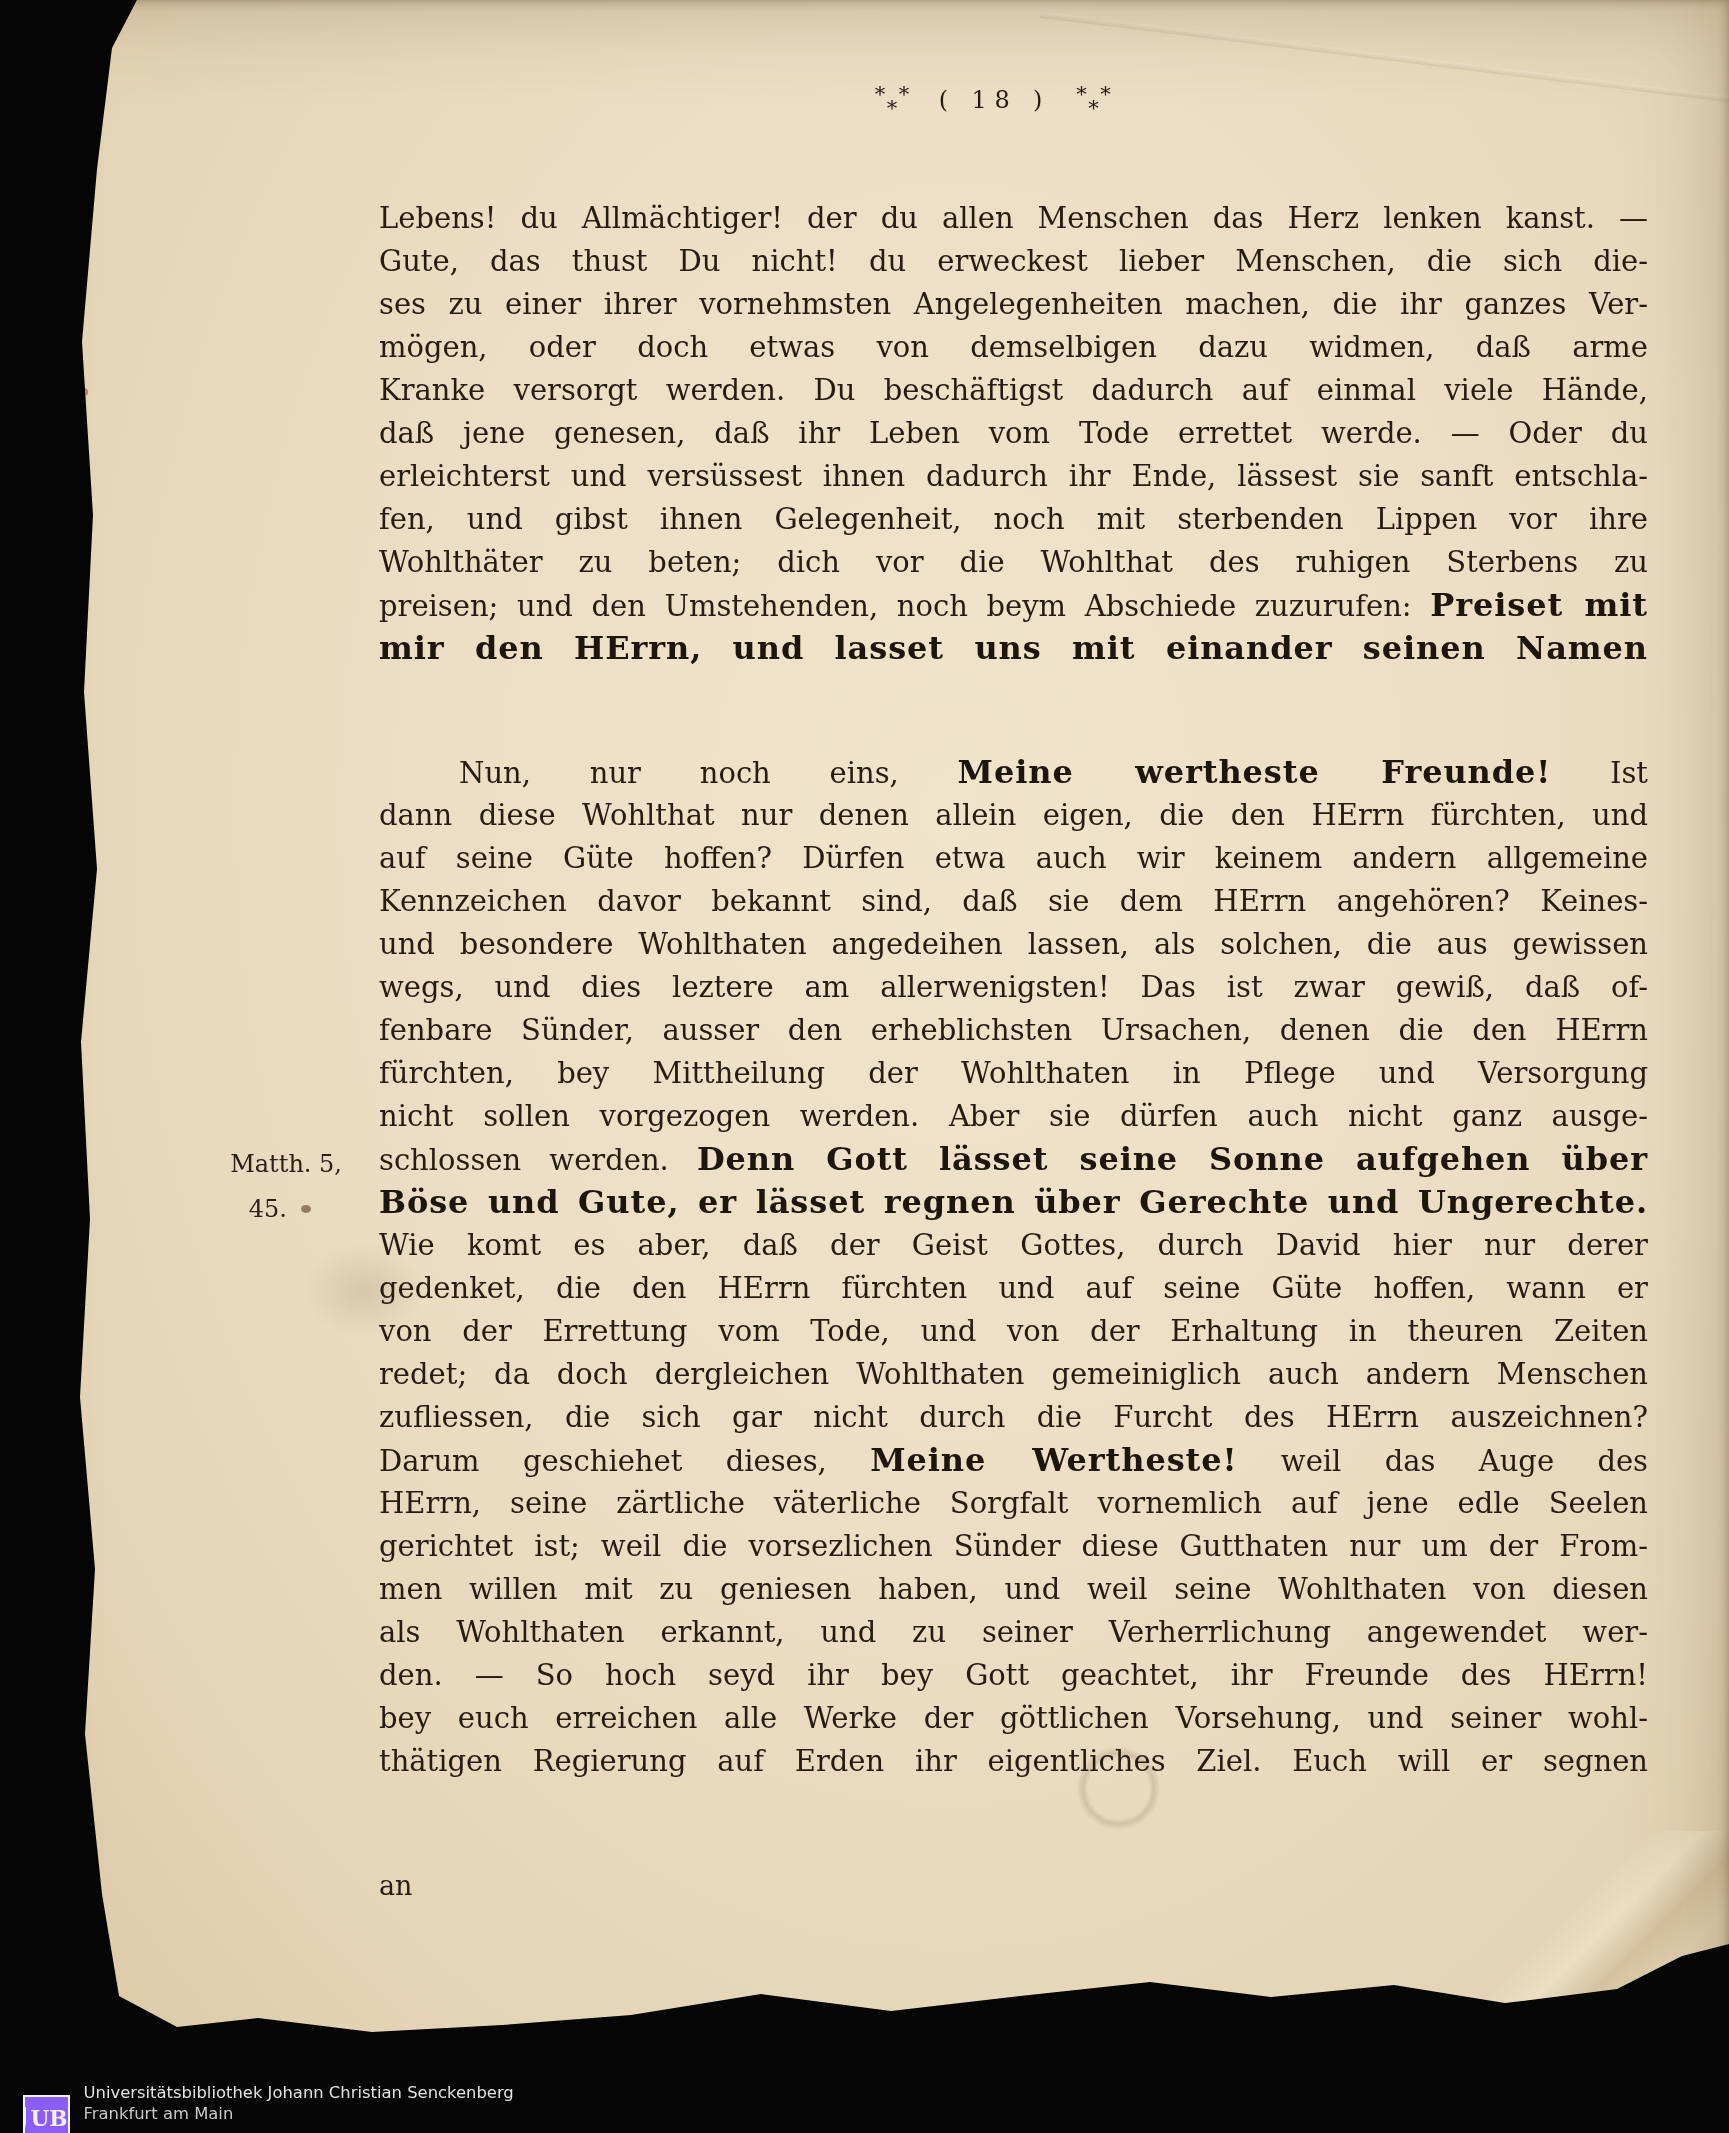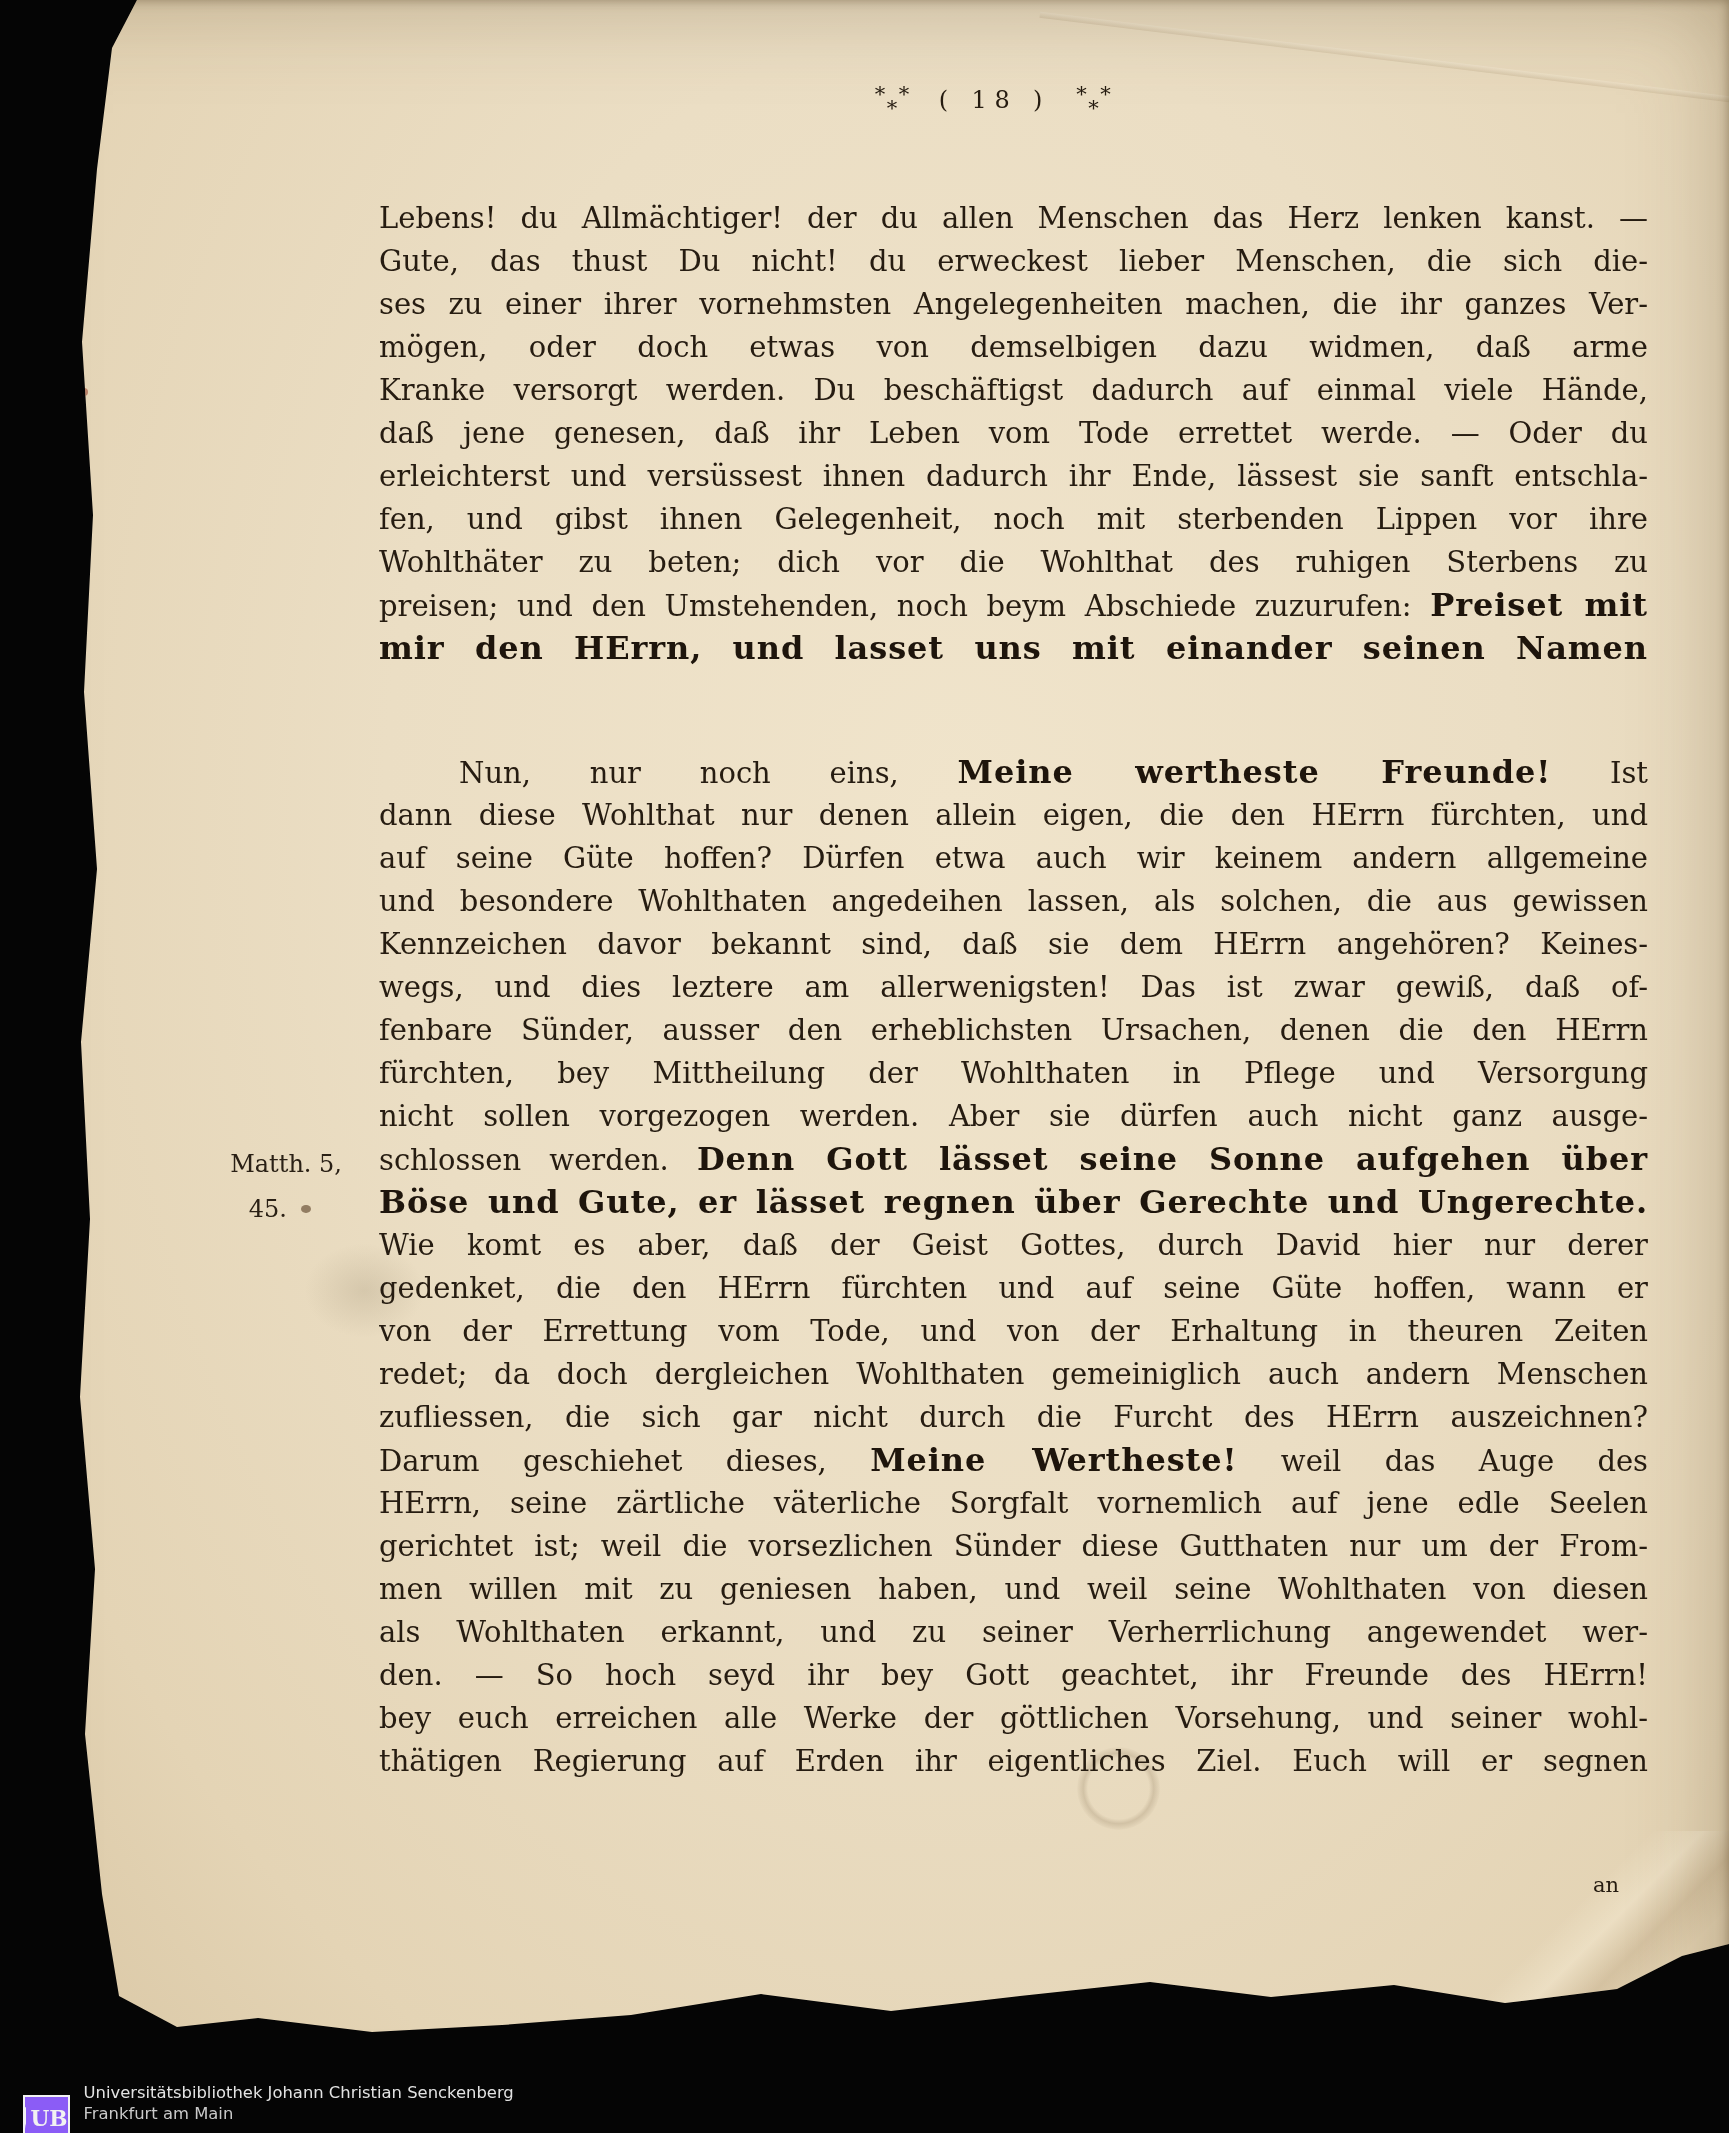--- a/index.html
+++ b/index.html
@@ -34,21 +34,21 @@
   .asterism{display:flex;flex-direction:column;align-items:center;font-size:21px;line-height:14.7px;
     letter-spacing:3.5px;margin-top:3.5px;}
   .pagenum{font-size:24px;letter-spacing:7.8px;margin:0 26px;}
   .page-text{position:absolute;left:365px;top:197px;width:1269px;color:#261c11;
     font-size:29px;line-height:43px;margin-left:14px;}
   .para{margin:0 0 81px 0;}
   .para:last-of-type{margin-bottom:0;}
   .tline{text-align:justify;text-align-last:justify;height:43px;overflow:hidden;}
   .tline .b{font-weight:bold;font-size:32px;letter-spacing:0.9px;color:#1e150c;}
   .first-indent{text-indent:80px;}
-  .catchword-line{height:43px;text-align:right;padding-right:29px;font-size:21px;color:#261c11;}
+  .catchword-line{height:43px;text-align:left;padding-right:29px;font-size:27px;color:#261c11;}
   .margin-note{position:absolute;left:216px;top:1142px;width:126px;color:#2a2015;
     font-size:24px;line-height:45px;}
   .margin-note .mn1{text-align:right;}
   .margin-note .mn2{text-align:center;padding-right:22.5px;}
   
   .footer{position:absolute;left:22.5px;top:2063px;display:flex;align-items:center;gap:14px;}
   .ub-box{width:47px;height:47px;border:2.6px solid #f2f2f2;box-sizing:border-box;
     display:flex;align-items:center;justify-content:center;gap:4.3px;background:#8b5cf6;margin-top:32px;}
   .bookmark{width:9.5px;height:22.5px;background:#f2f2f2;
     clip-path:polygon(0 0,100% 0,100% 100%,50% 72%,0 100%);}
@@ -101,22 +101,22 @@
           <div class="tline"><span>erleichterst und versüssest ihnen dadurch ihr Ende, lässest sie sanft entschla-</span></div>
           <div class="tline"><span>fen, und gibst ihnen Gelegenheit, noch mit sterbenden Lippen vor ihre</span></div>
           <div class="tline"><span>Wohlthäter zu beten; dich vor die Wohlthat des ruhigen Sterbens zu</span></div>
           <div class="tline"><span>preisen; und den Umstehenden, noch beym Abschiede zuzurufen: </span><span class="b">Preiset mit</span></div>
           <div class="tline"><span class="b">mir den HErrn, und lasset uns mit einander seinen Namen erhöhen.</span></div>
         </div>
         <div class="para">
           <div class="tline first-indent"><span>Nun, nur noch eins, </span><span class="b">Meine wertheste Freunde!</span><span> Ist</span></div>
           <div class="tline"><span>dann diese Wohlthat nur denen allein eigen, die den HErrn fürchten, und</span></div>
           <div class="tline"><span>auf seine Güte hoffen? Dürfen etwa auch wir keinem andern allgemeine</span></div>
+          <div class="tline"><span>Kennzeichen davor bekannt sind, daß sie dem HErrn angehören? Keines-</span></div>
           <div class="tline"><span>und besondere Wohlthaten angedeihen lassen, als solchen, die aus gewissen</span></div>
-          <div class="tline"><span>Kennzeichen davor bekannt sind, daß sie dem HErrn angehören? Keines-</span></div>
           <div class="tline"><span>wegs, und dies leztere am allerwenigsten! Das ist zwar gewiß, daß of-</span></div>
           <div class="tline"><span>fenbare Sünder, ausser den erheblichsten Ursachen, denen die den HErrn</span></div>
           <div class="tline"><span>fürchten, bey Mittheilung der Wohlthaten in Pflege und Versorgung</span></div>
           <div class="tline"><span>nicht sollen vorgezogen werden. Aber sie dürfen auch nicht ganz ausge-</span></div>
           <div class="tline"><span>schlossen werden. </span><span class="b">Denn Gott lässet seine Sonne aufgehen über</span></div>
           <div class="tline"><span class="b">Böse und Gute, er lässet regnen über Gerechte und Ungerechte.</span></div>
           <div class="tline"><span>Wie komt es aber, daß der Geist Gottes, durch David hier nur derer</span></div>
           <div class="tline"><span>gedenket, die den HErrn fürchten und auf seine Güte hoffen, wann er</span></div>
           <div class="tline"><span>von der Errettung vom Tode, und von der Erhaltung in theuren Zeiten</span></div>
           <div class="tline"><span>redet; da doch dergleichen Wohlthaten gemeiniglich auch andern Menschen</span></div>

